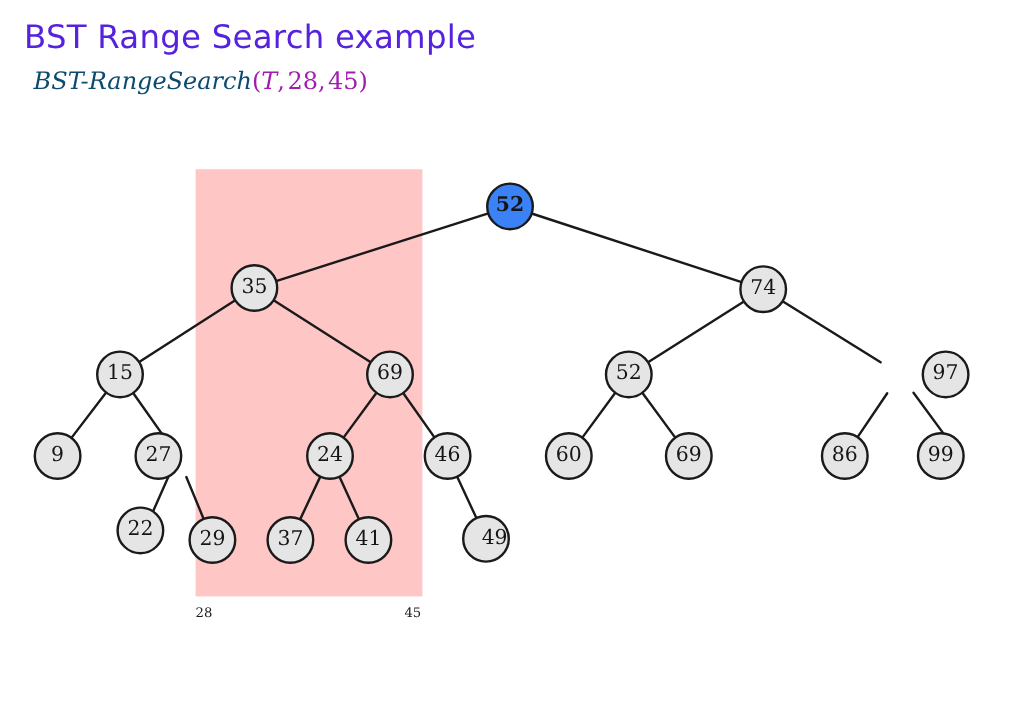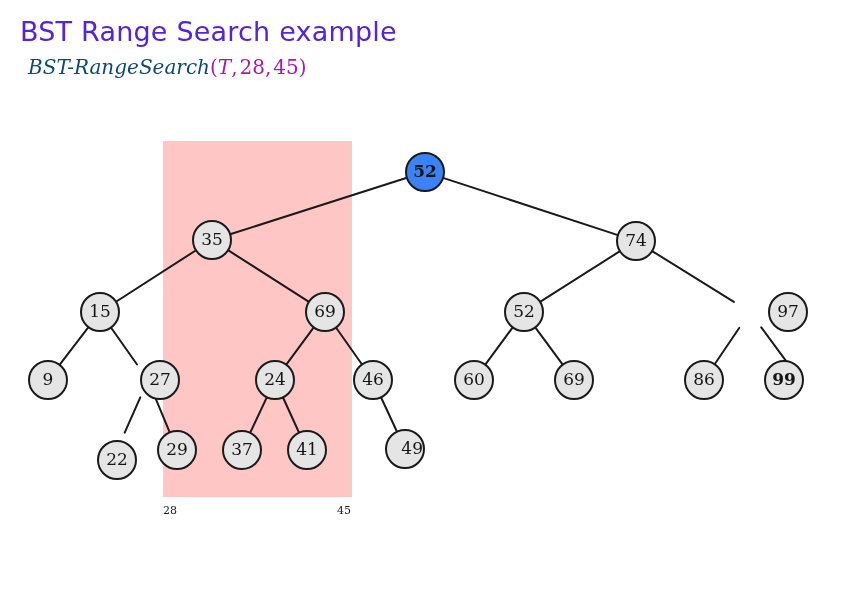--- a/index.html
+++ b/index.html
@@ -154,42 +154,42 @@
       </div>
       <div class="node" style="left: 524px; top: 312px;">
         <span>52</span>
       </div>
       <div class="node" style="left: 788px; top: 312px;">
         <span>97</span>
       </div>
       <div class="node" style="left: 48px; top: 380px;">
         <span>9</span>
       </div>
-      <div class="node" style="left: 160px; top: 380px;">
+      <div class="node" style="left: 132px; top: 380px;">
         <span>27</span>
       </div>
       <div class="node" style="left: 275px; top: 380px;">
         <span>24</span>
       </div>
       <div class="node" style="left: 373px; top: 380px;">
         <span>46</span>
       </div>
       <div class="node" style="left: 474px; top: 380px;">
         <span>60</span>
       </div>
       <div class="node" style="left: 574px; top: 380px;">
         <span>69</span>
       </div>
       <div class="node" style="left: 704px; top: 380px;">
         <span>86</span>
       </div>
-      <div class="node" style="left: 784px; top: 380px; font-weight: bold;">
+      <div class="node" style="left: 784px; top: 380px;">
         <span>99</span>
       </div>
-      <div class="node" style="left: 117px; top: 460px;">
+      <div class="node" style="left: 117px; top: 442px;">
         <span>22</span>
       </div>
       <div class="node" style="left: 177px; top: 450px;">
         <span>29</span>
       </div>
       <div class="node" style="left: 242px; top: 450px;">
         <span>37</span>
       </div>
       <div class="node" style="left: 307px; top: 450px;">
         <span>41</span>

